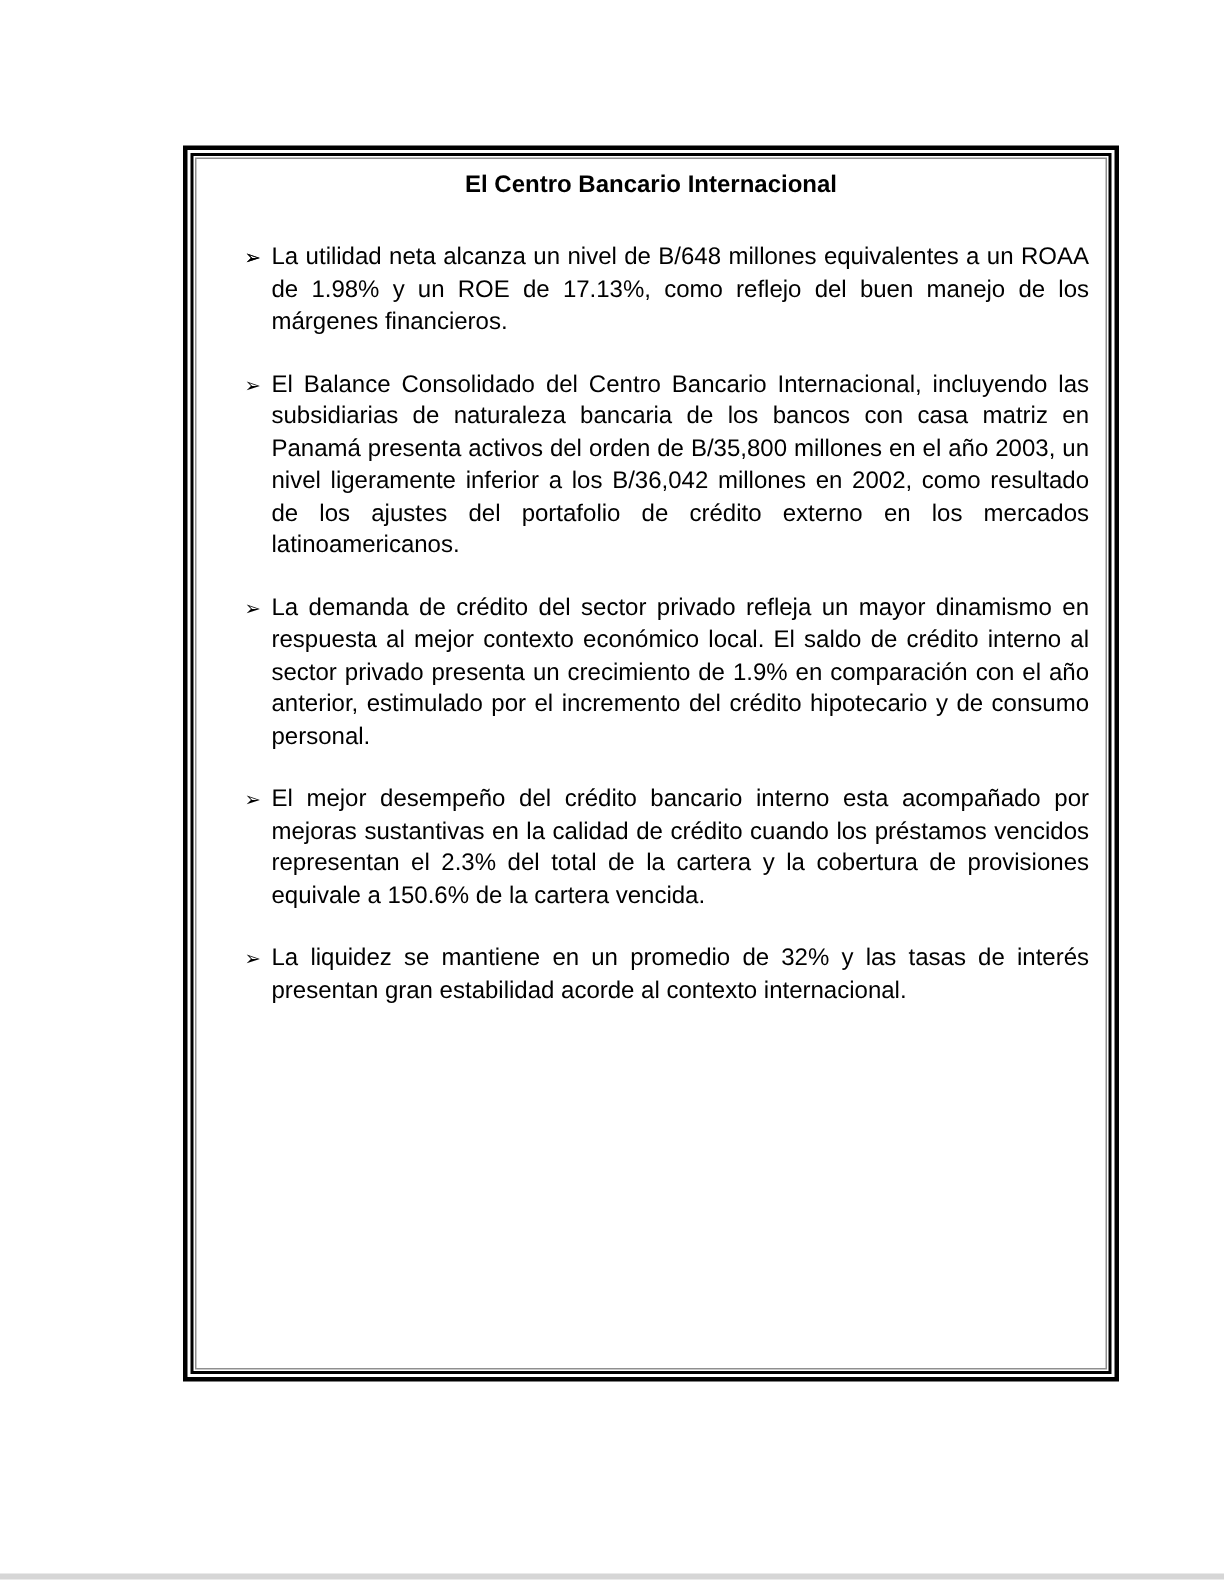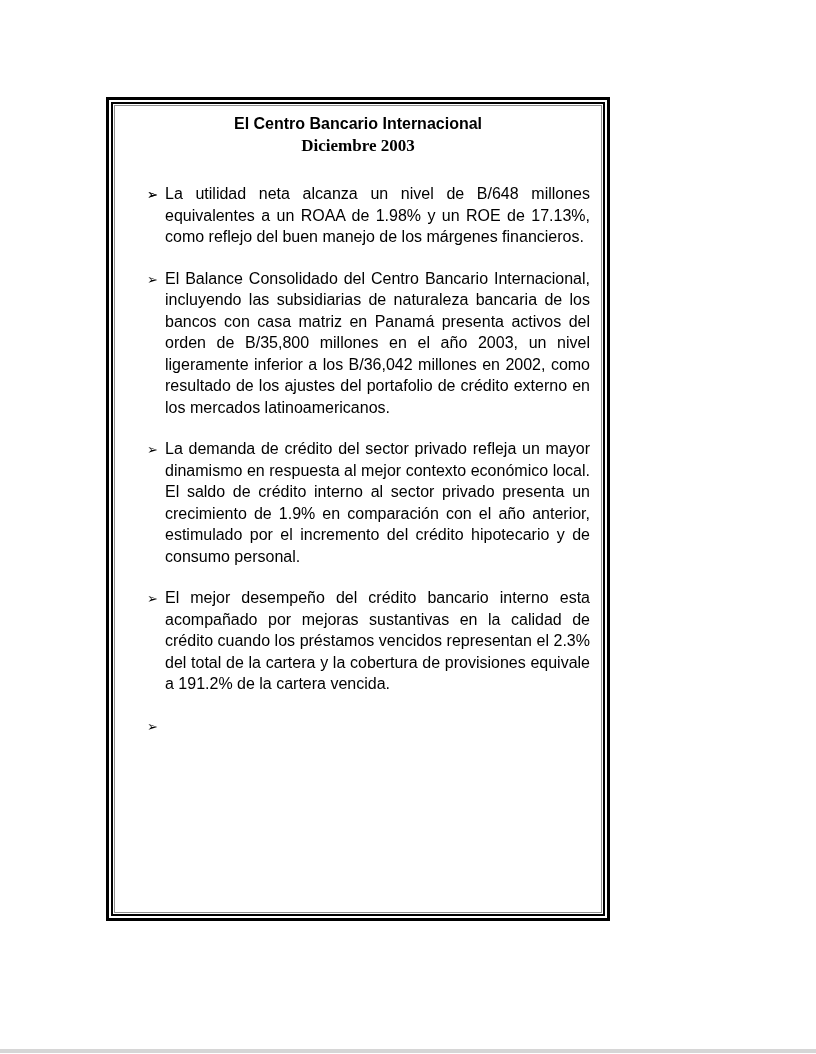--- a/index.html
+++ b/index.html
@@ -11,22 +11,22 @@
     overflow: hidden;
   }
   .page {
     position: relative;
     width: 816px; height: 1054px;
     background: #ffffff;
   }
   
   .box-outer {
     position: absolute;
-    left: 106px; top: 97px;
-    width: 504px; height: 824px;
+    left: 122px; top: 97px;
+    width: 624px; height: 824px;
     border: 3px solid #000000;
   }
   .box-mid {
     position: absolute;
     inset: 2px;
     border: 2px solid #000000;
   }
   .box-inner {
     position: absolute;
     inset: 1px;
@@ -78,45 +78,45 @@
 
 <div class="page">
 
   <div class="box-outer">
     <div class="box-mid">
       <div class="box-inner">
         <div class="content">
 
           <div class="heading">
             <div>El Centro Bancario Internacional</div>
-            <div class="date-line">Diciembre 2003</div>
           </div>
 
           <ul class="bullet-list">
             <li class="bullet-item">
               <span class="bullet-glyph">➢</span>
             </li>
             <li class="bullet-item">
               <span class="bullet-glyph">➢</span>
               <span>La utilidad  neta alcanza un nivel de B/648 millones equivalentes a un ROAA de 1.98% y un ROE de 17.13%,  como reflejo del buen manejo de los márgenes financieros.</span>
             </li>
             <li class="bullet-item">
               <span class="bullet-glyph">➢</span>
               <span>El Balance Consolidado del Centro Bancario Internacional, incluyendo las subsidiarias de naturaleza bancaria de los bancos con casa matriz en Panamá presenta activos del orden de B/35,800 millones en el año 2003, un nivel ligeramente inferior a los B/36,042 millones en 2002, como resultado de los ajustes del portafolio de crédito externo en los mercados latinoamericanos.</span>
             </li>
             <li class="bullet-item">
               <span class="bullet-glyph">➢</span>
               <span>La demanda de crédito del sector privado refleja un mayor dinamismo en respuesta al mejor contexto económico local.  El saldo de crédito interno al sector privado presenta un crecimiento de 1.9% en comparación con el año anterior, estimulado por el incremento del crédito hipotecario y de consumo personal.</span>
             </li>
             <li class="bullet-item">
               <span class="bullet-glyph">➢</span>
-              <span>El mejor desempeño del crédito bancario interno esta acompañado por mejoras sustantivas en la calidad de crédito cuando los préstamos vencidos representan el 2.3% del total de la cartera y la cobertura de provisiones equivale a 191.2% de la cartera vencida.</span>
+              <span>El mejor desempeño del crédito bancario interno esta acompañado por mejoras sustantivas en la calidad de crédito cuando los préstamos vencidos representan el 2.3% del total de la cartera y la cobertura de provisiones equivale a 150.6% de la cartera vencida.</span>
             </li>
             <li class="bullet-item">
               <span class="bullet-glyph">➢</span>
+              <span>La liquidez se mantiene en un promedio de 32% y las tasas de interés presentan gran estabilidad acorde al contexto internacional.</span>
             </li>
           </ul>
 
         </div>
       </div>
     </div>
   </div>
 
   <div class="bottom-bar"></div>
 

